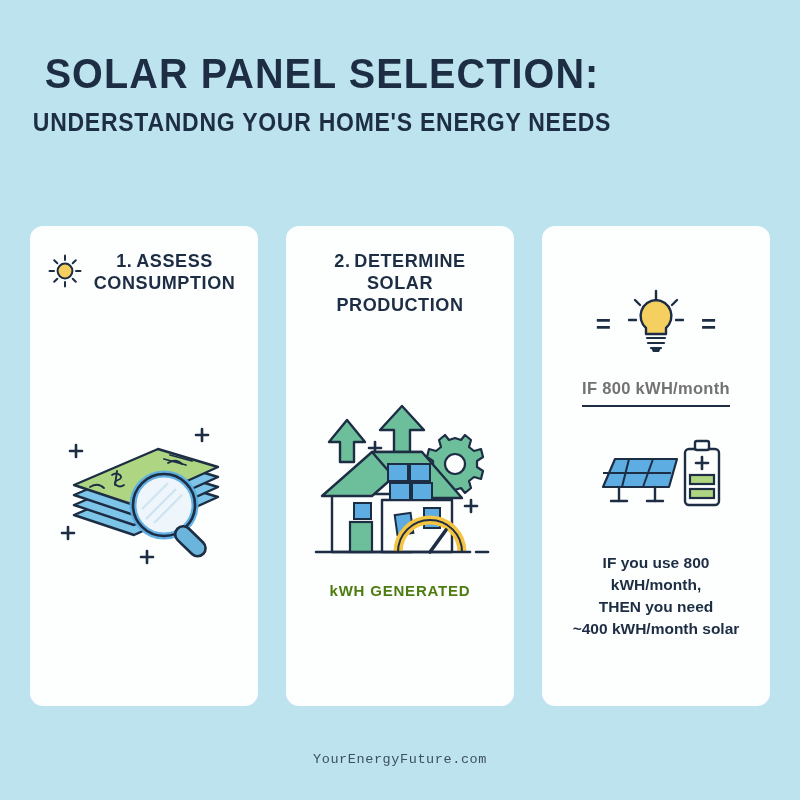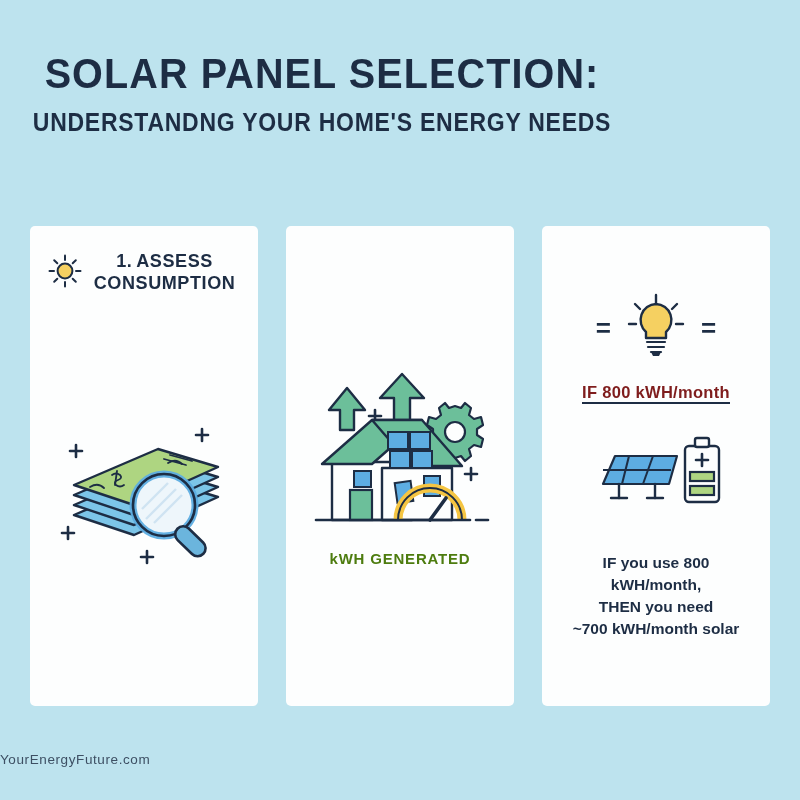--- a/index.html
+++ b/index.html
@@ -53,21 +53,21 @@
     left: 30px;
     width: 740px;
     height: 480px;
     display: flex;
     justify-content: space-between;
   }
   .card {
     width: 228px;
     height: 480px;
     background: #fdfefe;
-    border-radius: 5px;
+    border-radius: 13px;
     box-sizing: border-box;
     padding: 24px 14px 18px 14px;
     display: flex;
     flex-direction: column;
     position: relative;
   }
 
   .card-head {
     display: flex;
     align-items: flex-start;
@@ -134,33 +134,35 @@
     font-size: 26px;
     font-weight: bold;
     color: #1d2d44;
     line-height: 1;
   }
   .if-line {
     margin-top: 20px;
     font-family: "Liberation Sans Narrow", "Liberation Sans", sans-serif;
     font-size: 16.5px;
     font-weight: bold;
-    color: #7f1d1d;
+    color: #737373;
     letter-spacing: 0.3px;
+    padding-bottom: 7px;
     border-bottom: 2.5px solid #1d2d44;
   }
   .panel-battery { margin-top: 26px; }
 
   
   .footer {
     position: absolute;
     left: 0;
     top: 752px;
     width: 800px;
-    font-family: Liberation Sans, sans-serif;
+    text-align: center;
+    font-family: Liberation Mono, monospace;
     font-size: 13.5px;
     letter-spacing: 0.6px;
     color: #3d4f63;
   }
 </style>
 </head>
 <body>
 
 <div class="poster">
 
@@ -235,20 +237,26 @@
             </g>
             <circle cx="118" cy="82" r="31" fill="none" stroke="#1d2d44" stroke-width="2.6"></circle>
             <rect x="137" y="100" width="36" height="16" rx="8" transform="rotate(44 137 100)" fill="#6bb5dd" stroke="#1d2d44" stroke-width="2.6"></rect>
           </svg>
         </span>
       </div>
 
     </div>
 
     <div class="card">
+      <div class="card-head">
+        <span class="head-text">
+          <span class="num">2.</span><span>DETERMINE</span>
+          <span class="line2">SOLAR PRODUCTION</span>
+        </span>
+      </div>
 
       <div class="art">
         <span>
           <svg width="200" height="172" viewBox="0 0 200 172">
 
             <g fill="#6cbf9a" stroke="#1d2d44" stroke-width="2.4" stroke-linejoin="round">
               <path d="M40 58 L40 38 L29 38 L47 16 L65 38 L54 38 L54 58 Z"></path>
               <path d="M94 52 L94 26 L80 26 L102 2 L124 26 L110 26 L110 52 Z"></path>
             </g>
 
@@ -346,20 +354,20 @@
               <line x1="115" y1="30" x2="127" y2="30"></line>
             </g>
             <rect x="109" y="42" width="24" height="9" fill="#aed581" stroke="#1d2d44" stroke-width="2.2"></rect>
             <rect x="109" y="56" width="24" height="9" fill="#aed581" stroke="#1d2d44" stroke-width="2.2"></rect>
           </svg>
         </div>
       </div>
 
       <div class="card-body">IF you use 800 kWH/month,
 THEN you need
-~700 kWH/month solar</div>
+~400 kWH/month solar</div>
     </div>
 
   </div>
 
   <div class="footer">YourEnergyFuture.com</div>
 
 </div>
 
 </body></html>

